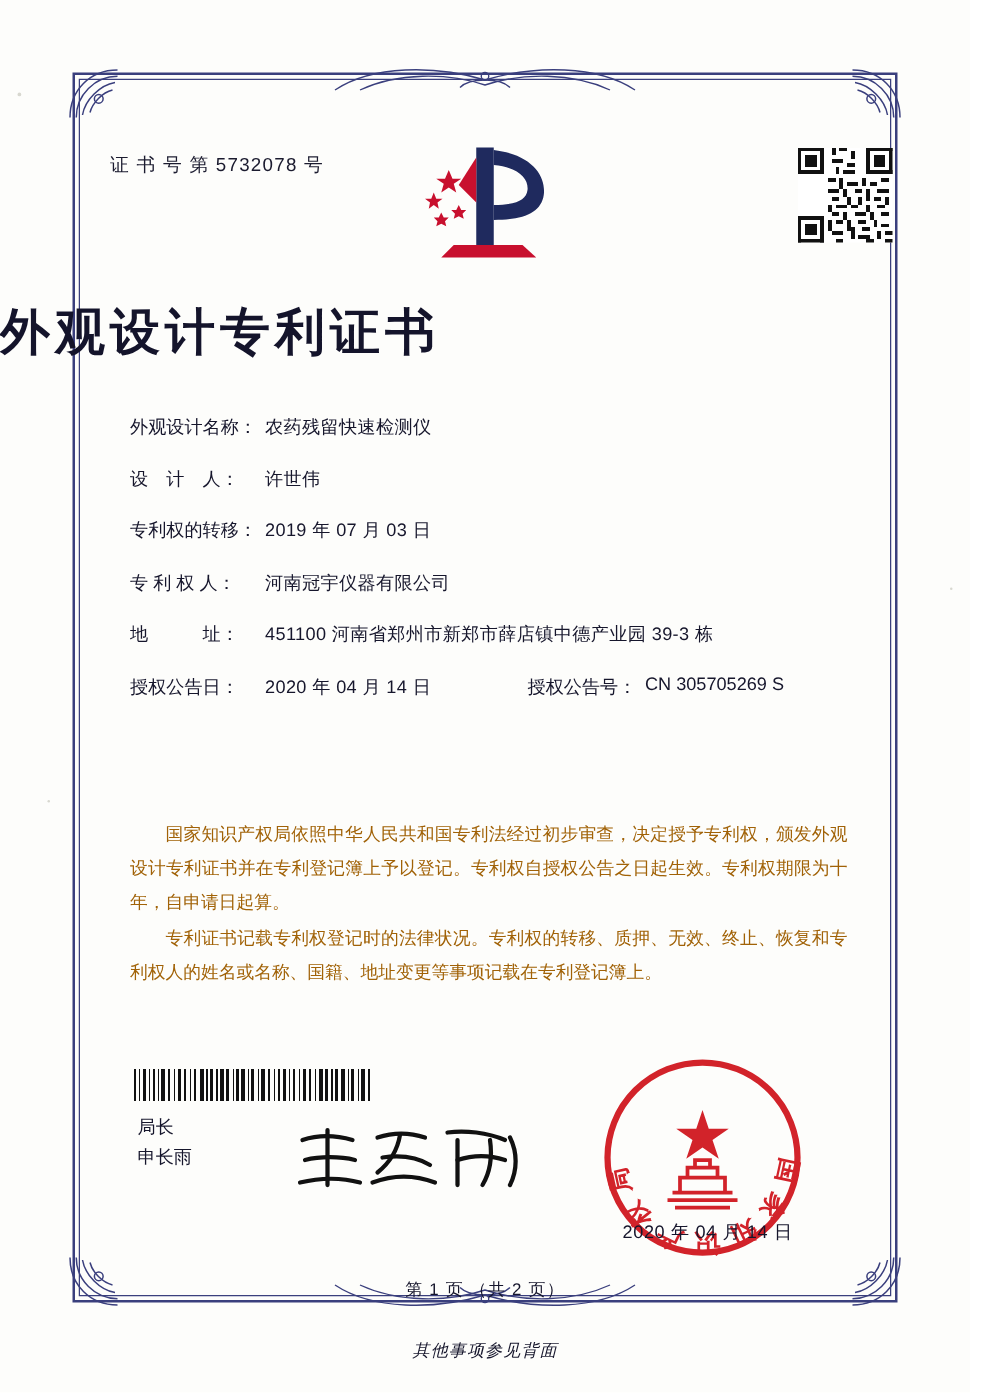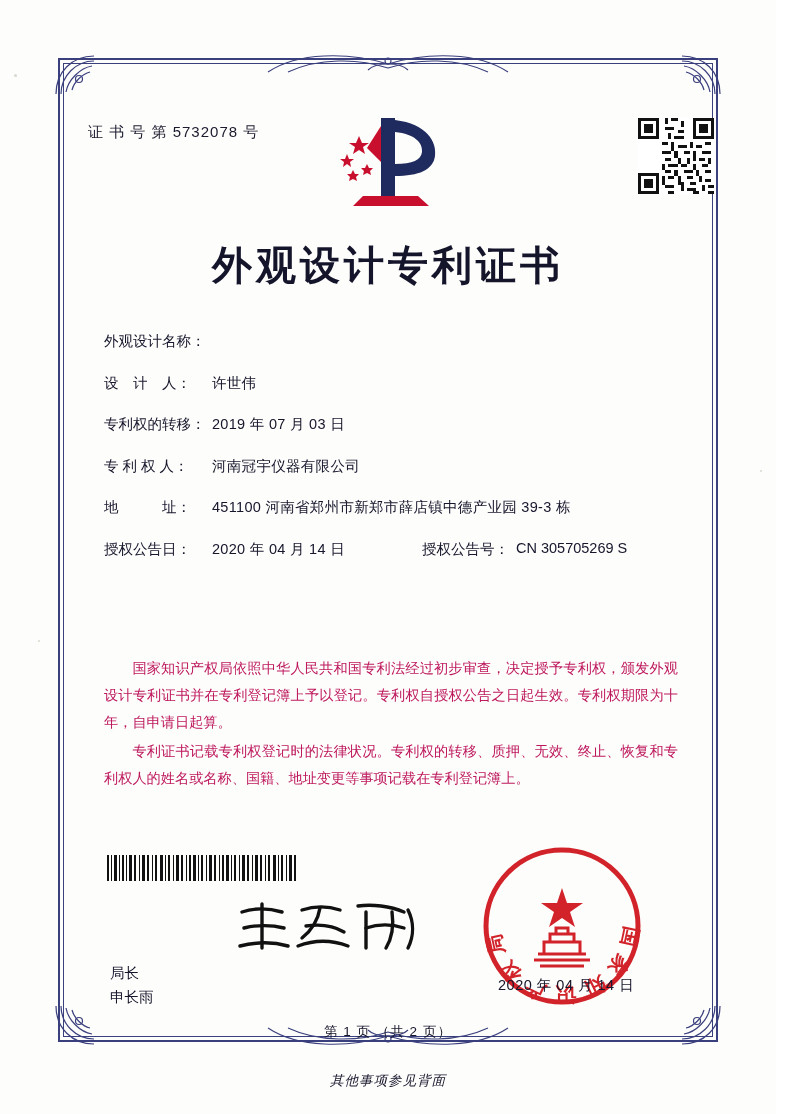--- a/index.html
+++ b/index.html
@@ -85,21 +85,21 @@
     width: 130px;
     height: 100px;
   }
 
   
   .doc-title {
     position: absolute;
     left: 0;
     right: 0;
     top: 238px;
-    text-align: center;
+    text-align: left;
     font-size: 40px;
     font-weight: bold;
     letter-spacing: 4px;
     color: #14142b;
   }
 
   
   .fields {
     position: absolute;
     left: 104px;
@@ -131,42 +131,42 @@
   .field-value2 { flex: 1 1 auto; }
 
   
   .paragraphs {
     position: absolute;
     left: 104px;
     right: 98px;
     top: 655px;
     font-size: 14.2px;
     line-height: 27px;
-    color: #be185d;
+    color: #a16207;
     text-align: justify;
   }
   .paragraphs p {
     margin: 0 0 2px 0;
     text-indent: 2em;
   }
 
   
   .barcode {
     position: absolute;
     left: 107px;
     top: 855px;
     width: 192px;
     height: 26px;
   }
 
   
   .sig-label {
     position: absolute;
     left: 110px;
-    top: 961px;
+    top: 890px;
     font-size: 14.5px;
     line-height: 24px;
     color: #16162c;
   }
   .sig-script {
     position: absolute;
     left: 232px;
     top: 896px;
     width: 190px;
     height: 62px;
@@ -372,20 +372,21 @@
         <polygon points="44,52 46,56 50,56 47,59 48,63 44,61 40,63 41,59 38,56 42,56"></polygon>
       </g>
     </svg>
   </div>
 
   <div class="doc-title">外观设计专利证书</div>
 
   <div class="fields">
     <div class="field-row">
       <span class="field-label">外观设计名称：</span>
+      <span class="field-value">农药残留快速检测仪</span>
     </div>
     <div class="field-row">
       <span class="field-label">设　计　人：</span>
       <span class="field-value">许世伟</span>
     </div>
     <div class="field-row">
       <span class="field-label">专利权的转移：</span>
       <span class="field-value">2019 年 07 月 03 日</span>
     </div>
     <div class="field-row">

